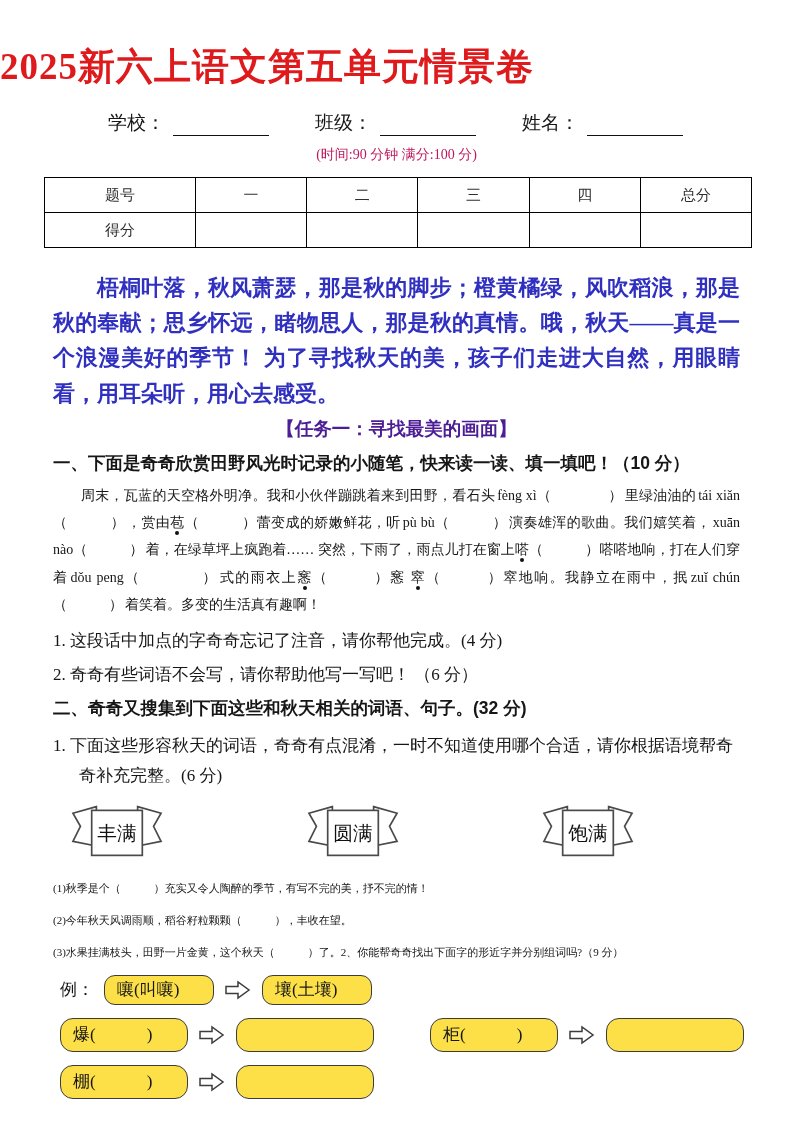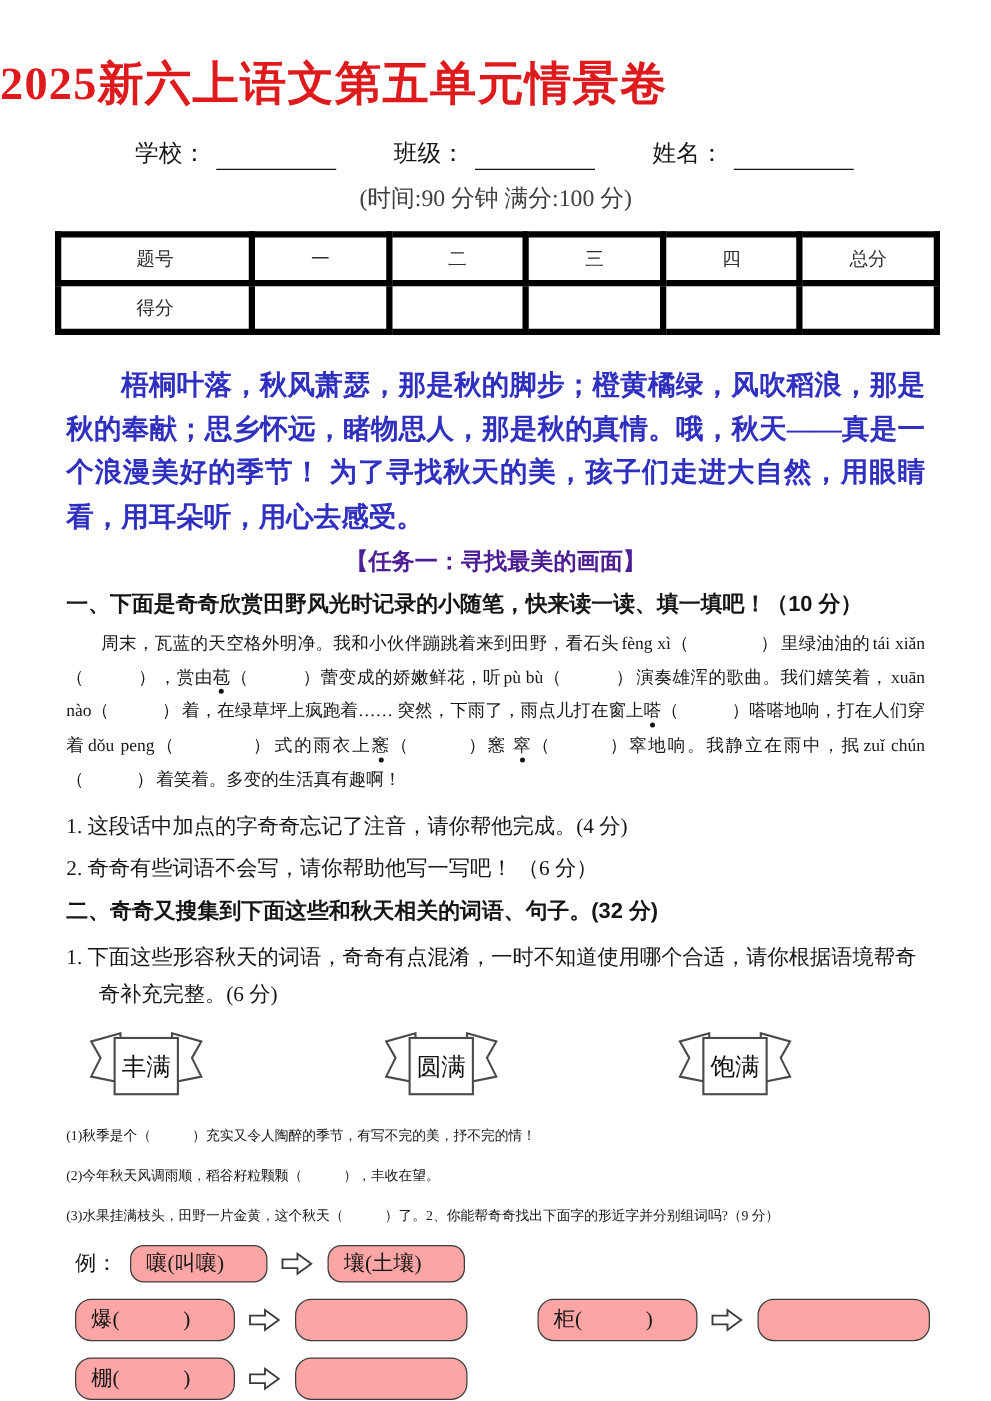--- a/index.html
+++ b/index.html
@@ -6,24 +6,24 @@
   body{font-family:"Liberation Serif","DejaVu Serif",serif;color:#161616;}
   .page{width:793px;min-height:1121px;margin:0 auto;box-sizing:border-box;padding-top:42px;background:#fff;}
 
   .title{margin:0;text-align:left;font-size:37px;font-weight:bold;letter-spacing:1px;color:#df1a1c;}
 
   .info{display:flex;align-items:flex-end;justify-content:space-between;
         margin:18px 0 0 108px;width:575px;font-size:19px;gap:25px;}
   .field{display:inline-flex;align-items:flex-end;}
   .fline{display:inline-block;width:96px;height:17px;border-bottom:1.5px solid #111;margin-left:8px;}
 
-  .meta{text-align:center;font-size:19px;margin-top:10px;color:#404040;}
+  .meta{text-align:center;font-size:14px;margin-top:10px;color:#be185d;}
 
   table.score{border-collapse:collapse;margin:13px 0 0 44px;width:708px;table-layout:fixed;}
-  table.score td{border:5px solid #000000;height:32px;text-align:center;font-size:15px;color:#2e2e2e;
+  table.score td{border:1px solid #000000;height:32px;text-align:center;font-size:15px;color:#2e2e2e;
                  font-family:Liberation Serif, serif;}
   table.score td.c0{width:148px;}
 
   .intro{margin:22px 53px 0;font-size:22px;line-height:1.6;font-weight:bold;
          color:#3030c0;text-align:justify;text-indent:2em;}
   .task{text-align:center;font-weight:bold;font-size:18.5px;margin-top:5px;color:#3030c0;
         font-family:"Liberation Sans","DejaVu Sans",sans-serif;}
 
   .sechead{margin:10px 53px 0;font-size:17.5px;font-weight:bold;
            font-family:"Liberation Sans","DejaVu Sans",sans-serif;}
@@ -38,21 +38,21 @@
   .hang{padding-left:26px;text-indent:-26px;}
 
   .ribbons{display:flex;justify-content:space-between;width:565px;margin:10px 0 0 70px;}
 
   .fill p{margin:15px 53px 0;font-size:11px;line-height:1.55;text-align:justify;}
 
   .morph{margin:14px 0 0 60px;}
   .mrow{display:flex;align-items:center;margin-top:13px;gap:10px;}
   .mlabel{font-size:17px;}
   .mbox{border:1.6px solid #3c3c3c;border-radius:13px;min-width:128px;height:34px;
-        display:flex;align-items:center;padding:1px 12px;font-size:17px;box-sizing:border-box;background:#fca5a5;}
+        display:flex;align-items:center;padding:1px 12px;font-size:17px;box-sizing:border-box;background:#fde047;}
   .mbox.sm{min-width:110px;height:30px;border-radius:11px;}
   .mbox.empty{width:138px;}
   .mgap{width:36px;}
 </style>
 </head>
 <body>
 
 <div class="page">
 
   <h1 class="title" style="color: rgb(223, 26, 28);">2025新六上语文第五单元情景卷</h1>

